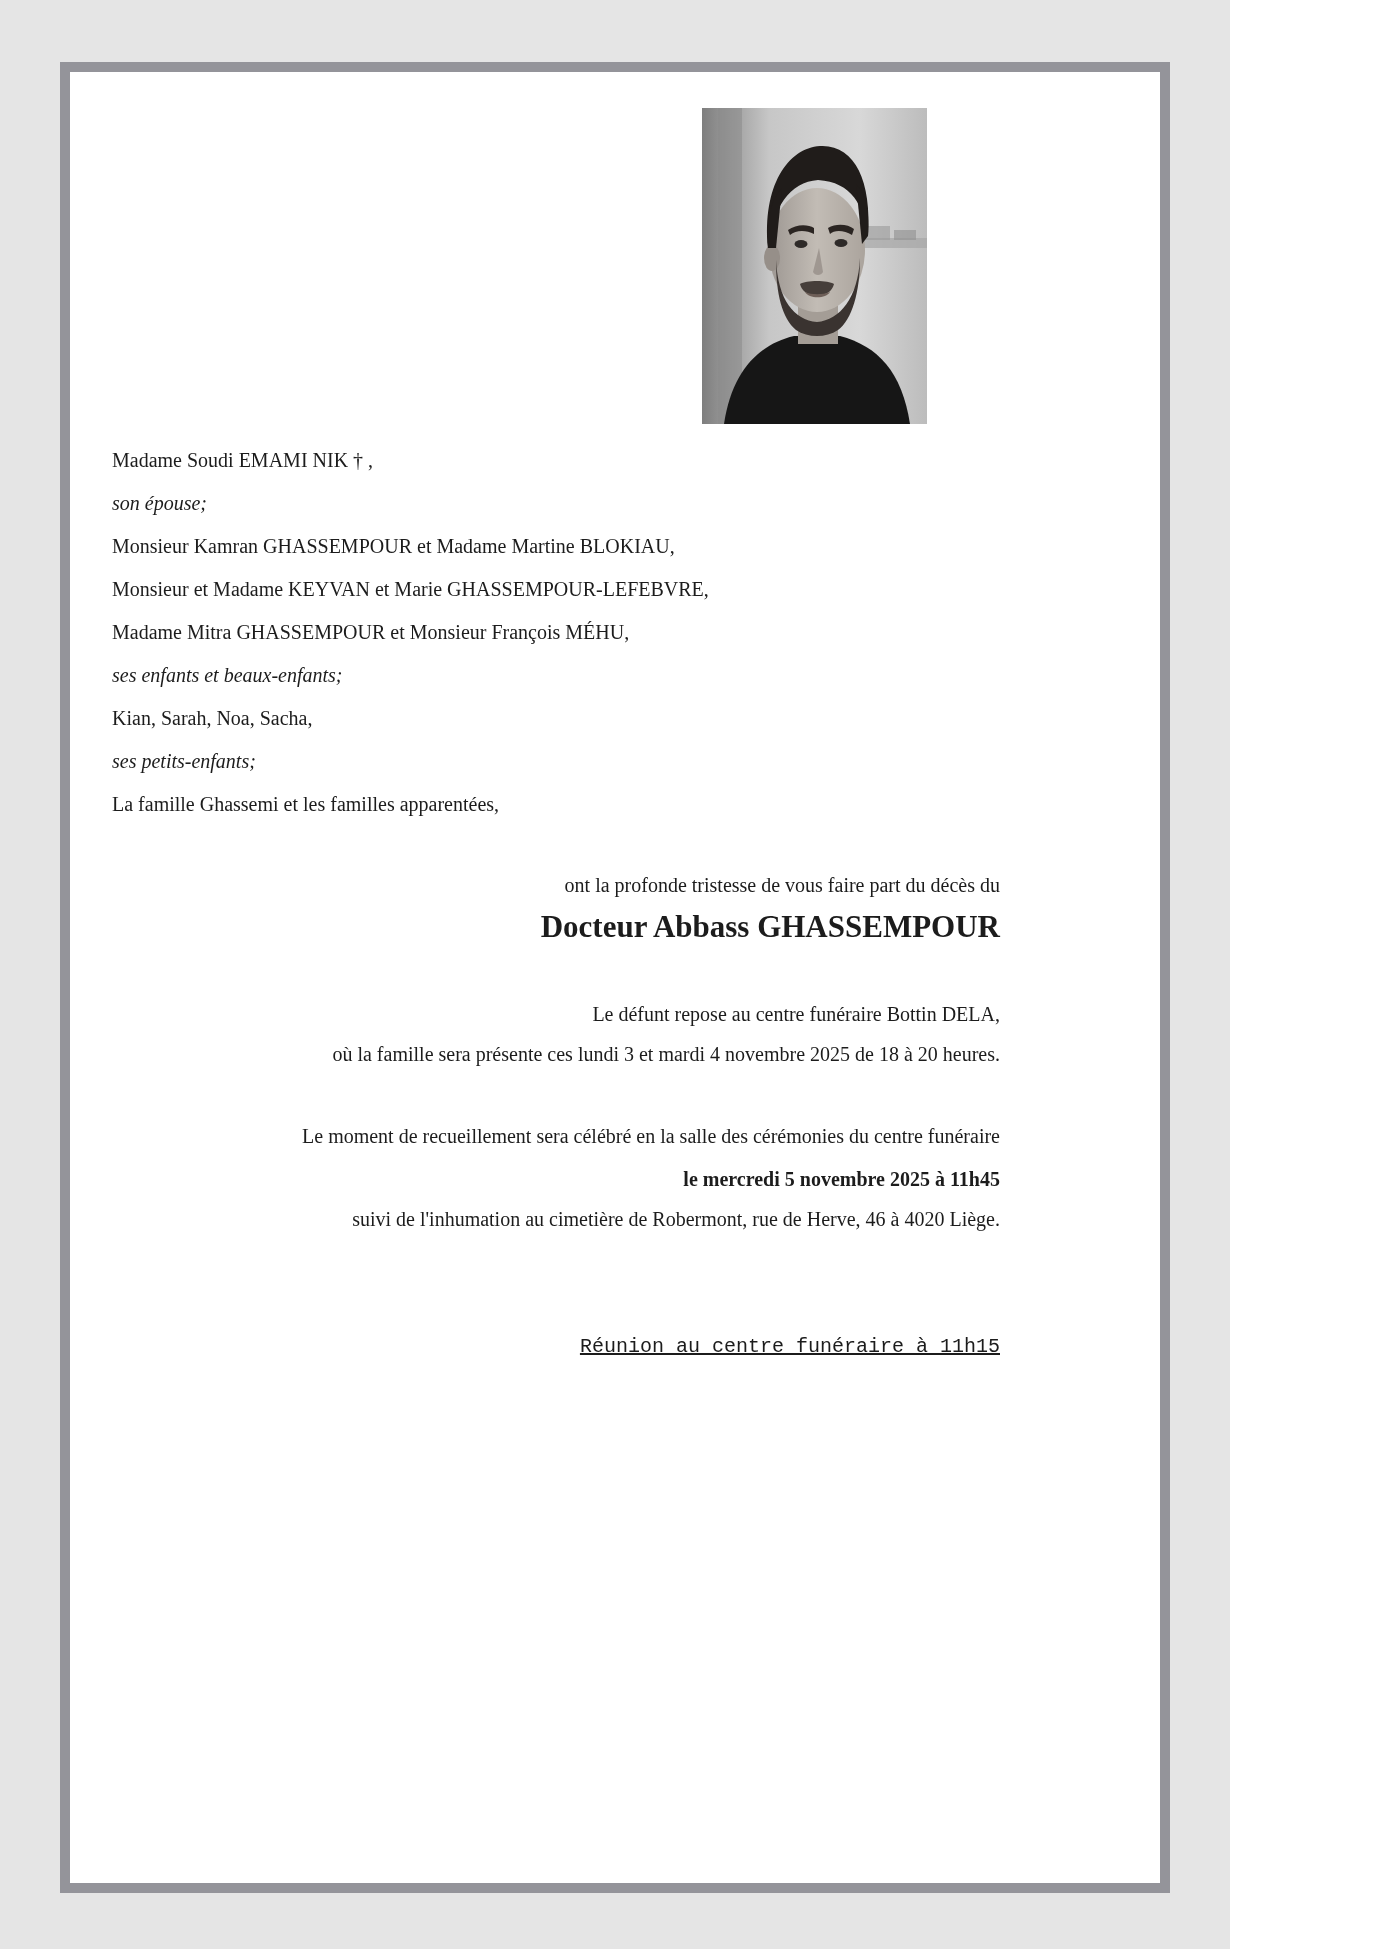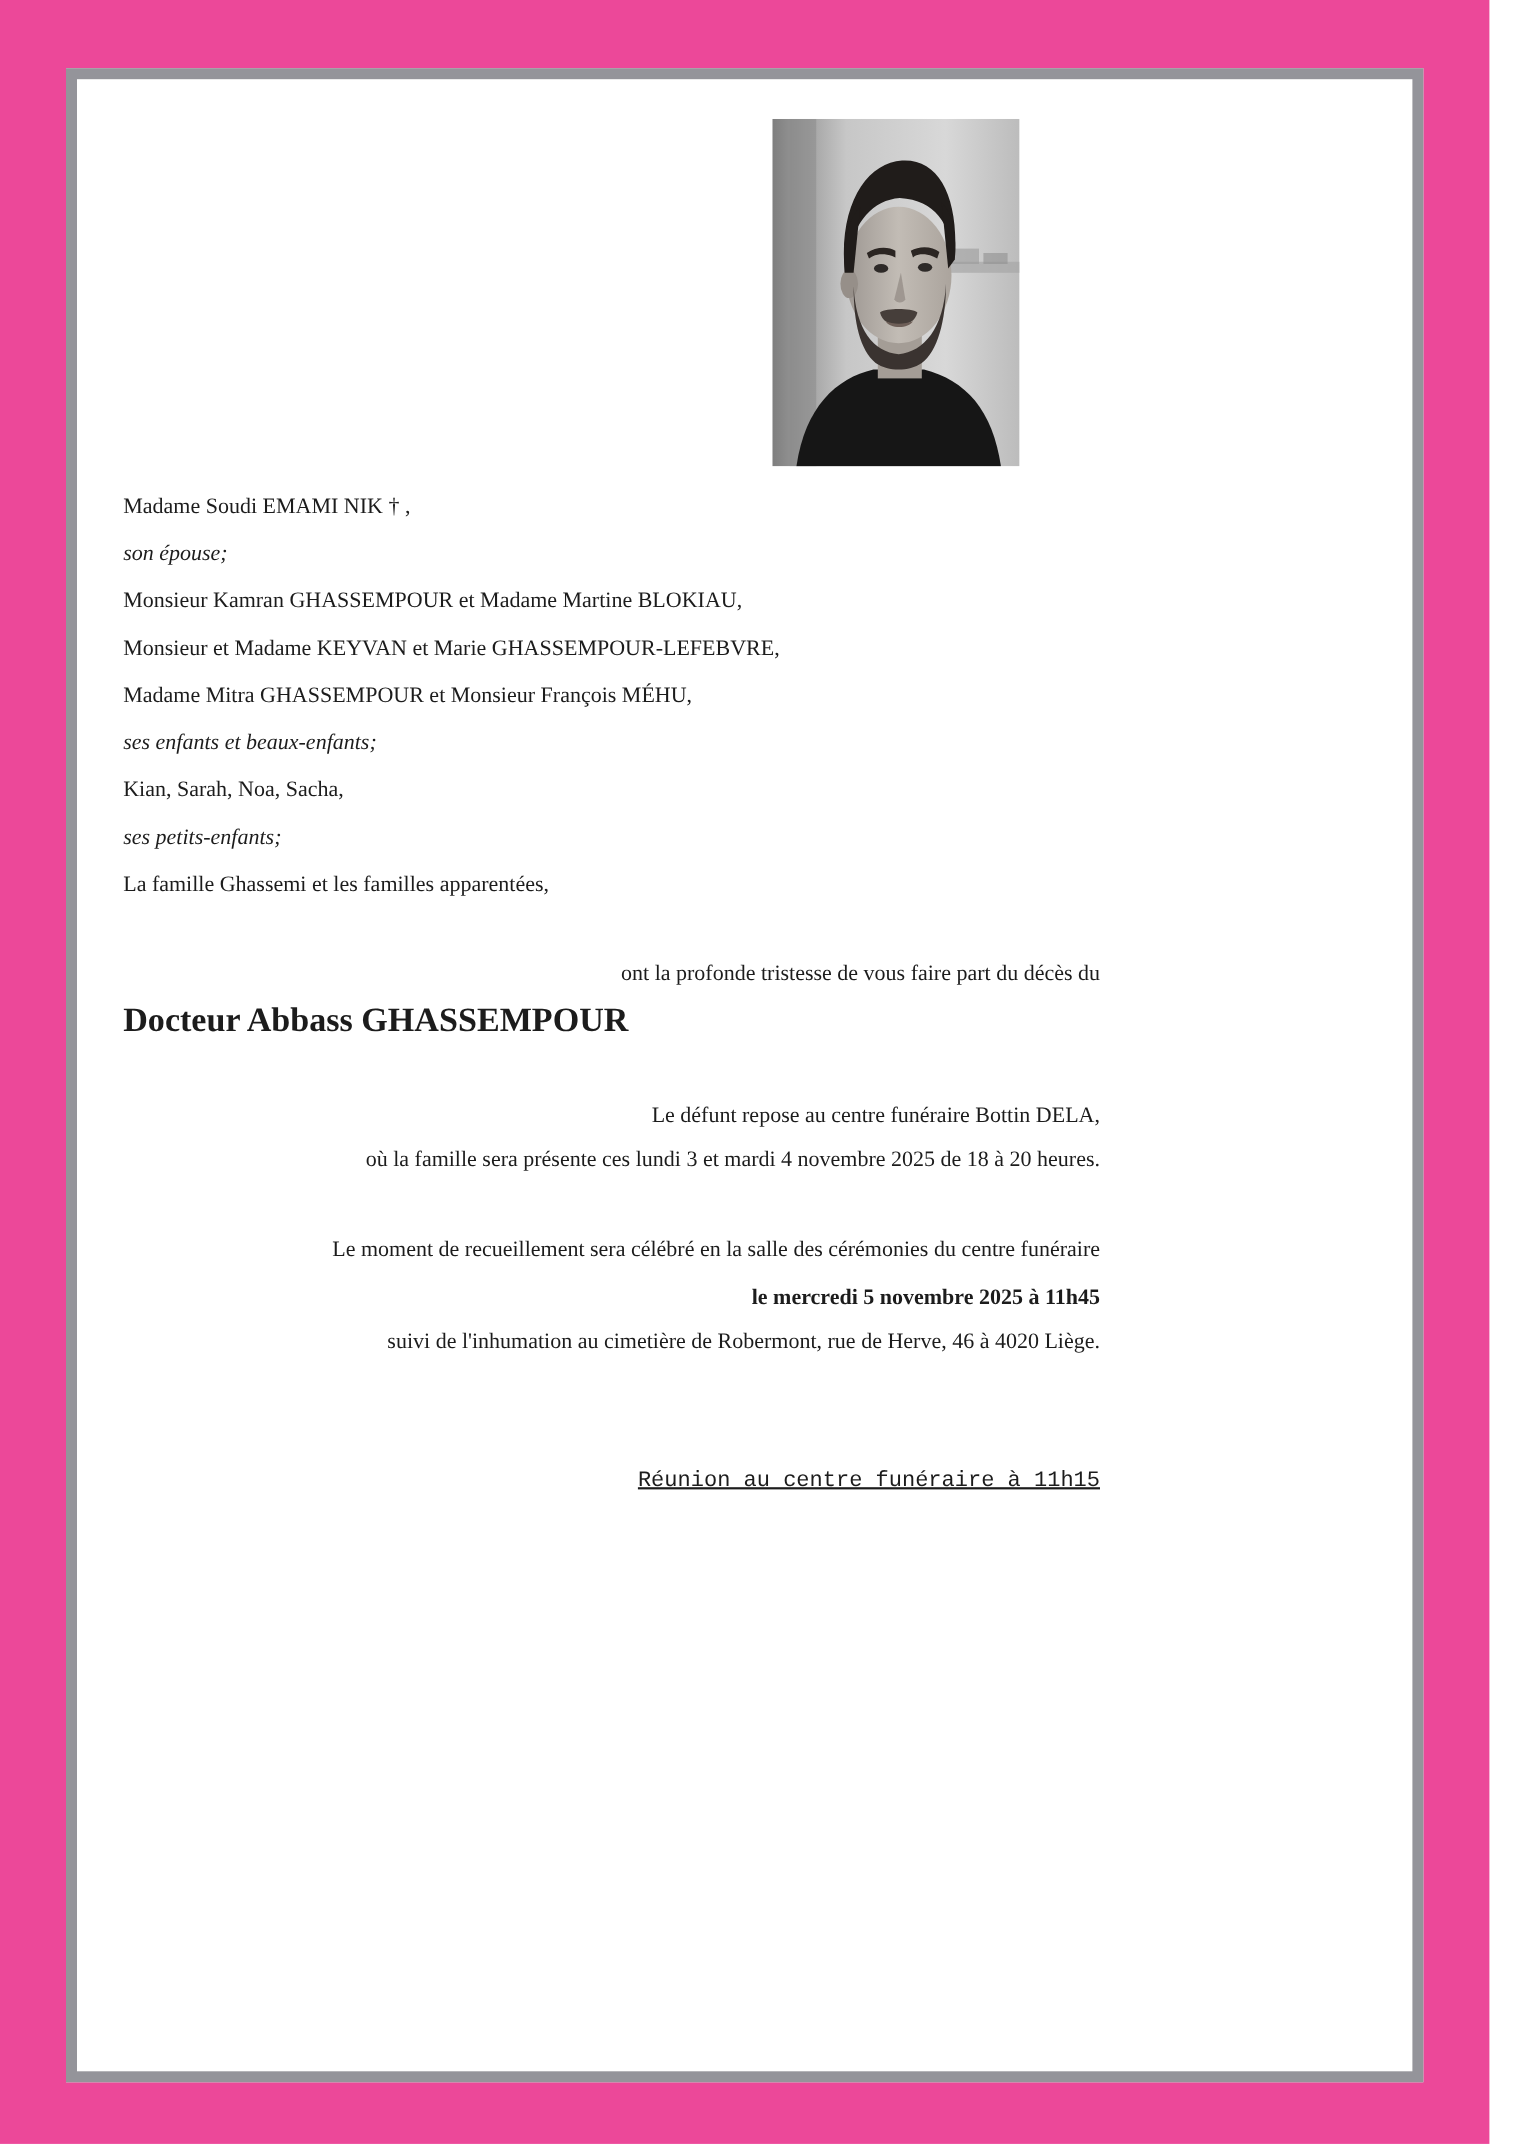--- a/index.html
+++ b/index.html
@@ -3,23 +3,23 @@
 <meta charset="utf-8">
 <style>
   html, body {
     margin: 0;
     padding: 0;
     background: #ffffff;
     font-family: "Liberation Serif", "DejaVu Serif", serif;
   }
   .page {
     position: relative;
-    width: 1354px;
+    width: 1230px;
     height: 1949px;
-    background: #ec4899;
+    background: #e5e5e5;
     overflow: hidden;
   }
   .frame {
     position: absolute;
     left: 60px;
     top: 62px;
     right: 60px;
     bottom: 56px;
     border: 10px solid #94949a;
     background: #ffffff;
@@ -49,21 +49,21 @@
   .sp       { margin-top: 22px !important; }
   .left     { text-align: left; }
   .right    { text-align: left; font-style: italic; }
   .center   { text-align: right; }
   .bold     { font-weight: bold; }
   .underline{ text-decoration: underline; font-family: Liberation Mono, monospace; }
   .title {
     font-size: 31px !important;
     line-height: 32px !important;
     font-weight: bold;
-    text-align: left;
+    text-align: right;
   }
   .gap-section { margin-top: 60px !important; }
   .gap-title   { margin-top: 15px !important; }
   .gap-dates   { margin-top: 23px !important; }
   .gap-block   { margin-top: 61px !important; }
   .gap-mid     { margin-top: 19px !important; }
   .gap-footer  { margin-top: 106px !important; }
 </style>
 </head>
 <body>

